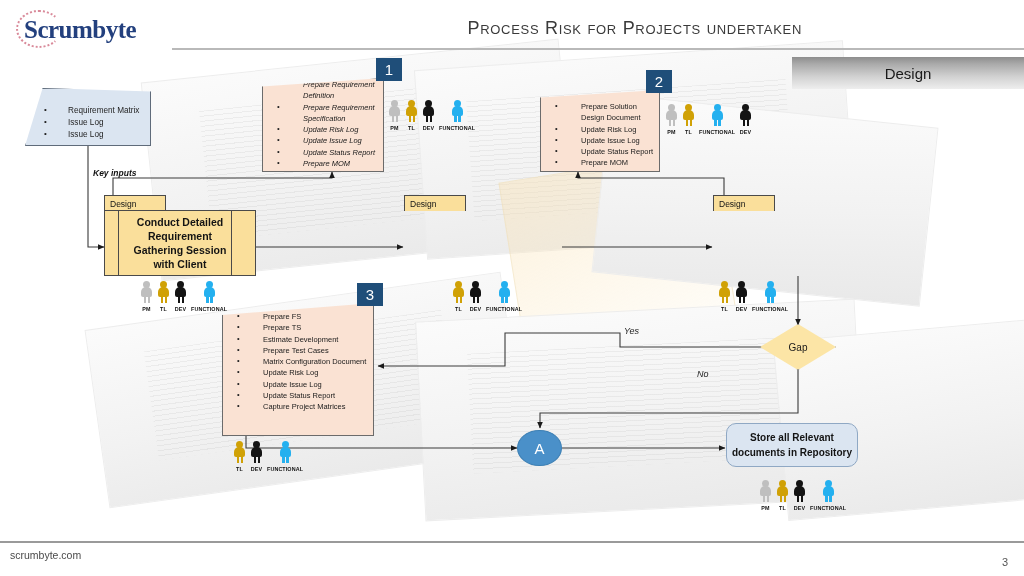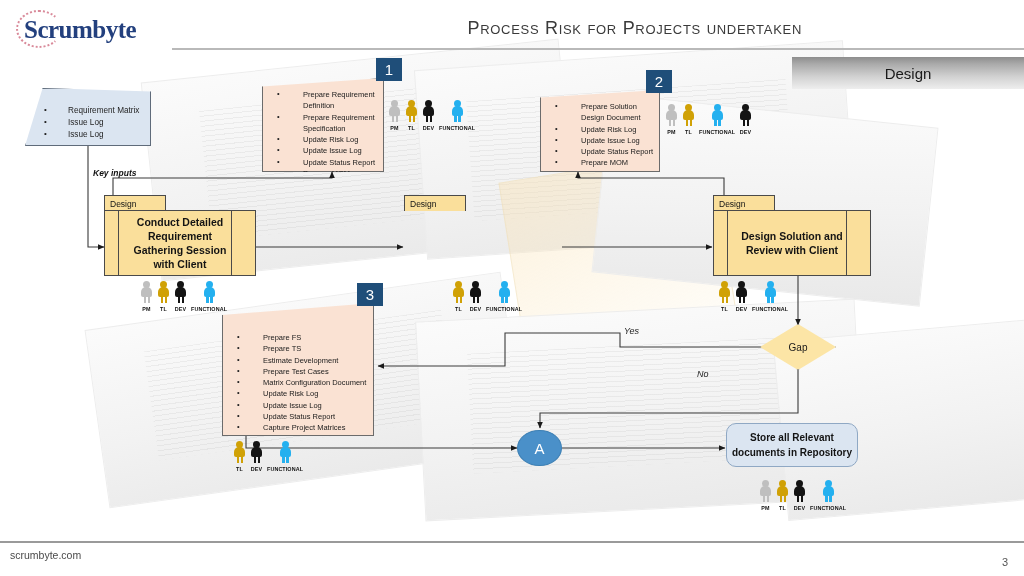--- a/index.html
+++ b/index.html
@@ -262,21 +262,21 @@
     <ul>
       <li>Requirement Matrix</li>
       <li>Issue Log</li>
       <li>Issue Log</li>
     </ul>
   </div>
   <div class="key-inputs" style="left:93px; top:168px;">Key inputs</div>
 
   <div class="note-badge" style="left:376px; top:58px;">1</div>
   <div class="node note slant-r" style="left:262px; top:78px; width:122px; height:94px;">
-    <ul style="margin-top:10px;">
+    <ul style="font-style:italic;">
       <li><span>Prepare Requirement Definition</span></li>
       <li><span>Prepare Requirement Specification</span></li>
       <li>Update Risk Log</li>
       <li>Update Issue Log</li>
       <li>Update Status Report</li>
       <li>Prepare MOM</li>
     </ul>
   </div>
   <div class="roles" style="left:388px; top:100px; gap:4px;">
     <div class="role">
@@ -361,21 +361,21 @@
           <div class="torso" style="background:#141414;"></div>
         <div class="legL" style="background:#141414;"></div>
           <div class="legR" style="background:#141414;"></div>
       </div>
       <div class="tag">DEV</div>
     </div>
   </div>
 
   <div class="note-badge" style="left:357px; top:283px;">3</div>
   <div class="node note slant-r" style="left:222px; top:303px; width:152px; height:133px;">
-    <ul style="margin-top:28px;">
+    <ul style="margin-top:7px;">
       <li>Prepare FS</li>
       <li>Prepare TS</li>
       <li>Estimate Development</li>
       <li>Prepare Test Cases</li>
       <li><span>Matrix Configuration Document</span></li>
       <li>Update Risk Log</li>
       <li>Update Issue Log</li>
       <li>Update Status Report</li>
       <li>Capture Project Matrices</li>
     </ul>
@@ -491,25 +491,20 @@
           <div class="legR" style="background:#24b0ef;"></div>
       </div>
       <div class="tag">FUNCTIONAL</div>
     </div>
   </div>
 
   <div class="pkg" style="left:713px; top:195px; width:158px; height:81px;">
     <div class="pkg-tab" style="width:62px;">
       <span>Design</span>
     </div>
-    <div class="pkg-body">
-      <div class="v1" style="left:13px;"></div>
-      <div class="v2" style="right:23px;"></div>
-      <div class="pkg-label">Design Solution and Review with Client</div>
-    </div>
   </div>
   <div class="roles" style="left:718px; top:281px; gap:4px;">
     <div class="role">
       <div class="fig">
         <div class="head" style="background:#d0a106;"></div>
           <div class="torso" style="background:#d0a106;"></div>
         <div class="legL" style="background:#d0a106;"></div>
           <div class="legR" style="background:#d0a106;"></div>
       </div>
       <div class="tag">TL</div>

